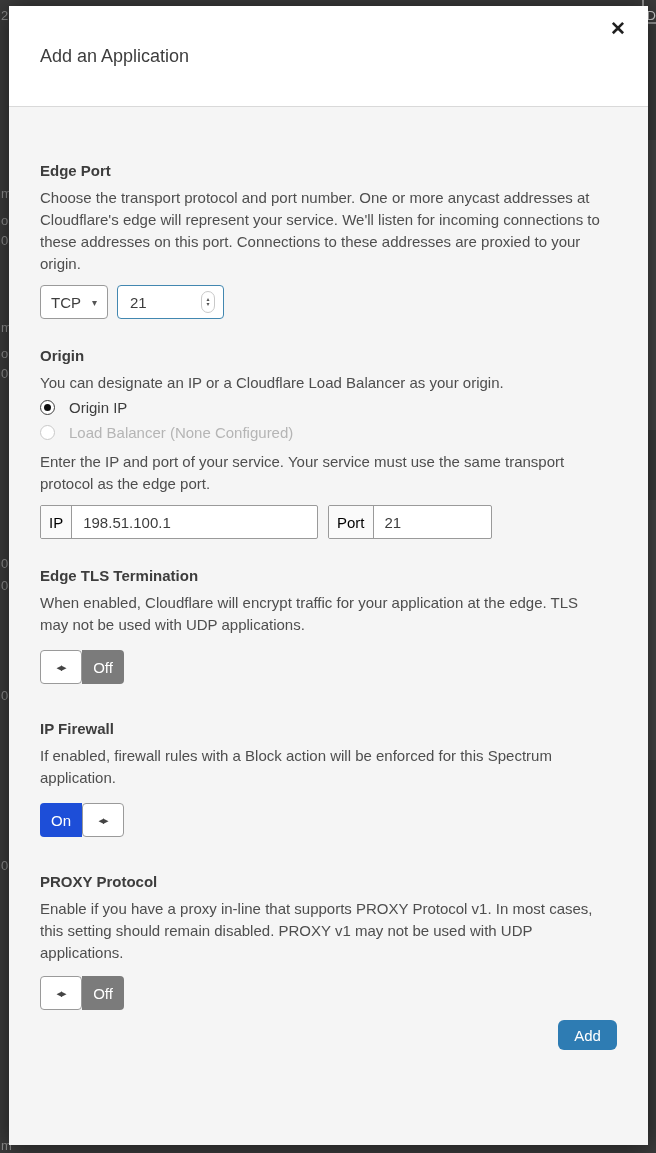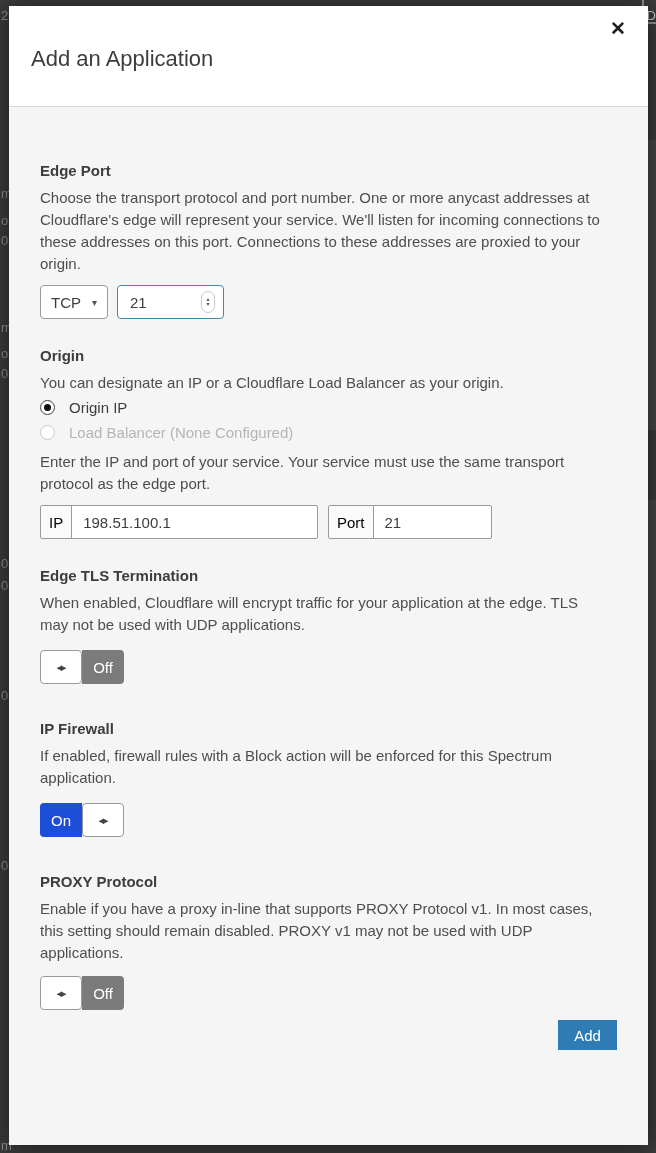--- a/index.html
+++ b/index.html
@@ -45,22 +45,22 @@
     z-index: 1;
   }
   .modal-header {
     position: relative;
     height: 101px;
     background: #ffffff;
     border-bottom: 1px solid #d9d9d9;
   }
   .modal-title {
     position: absolute;
-    left: 22px; top: 40px;
-    font-size: 22px;
+    left: 31px; top: 40px;
+    font-size: 18px;
     font-weight: 400;
     color: #3d3d3d;
   }
   .close-btn {
     position: absolute;
     right: 22px; top: 13px;
     font-size: 19px;
     font-weight: 700;
     color: #1f1f1f;
     cursor: pointer;
@@ -201,21 +201,21 @@
   .toggle-label.off { background: #7b7b7b; border-radius: 0 4px 4px 0; }
   .toggle-label.on  { background: #1d4ed8; border-radius: 4px 0 0 4px; }
   .toggle.state-proxy { margin-top: 12px; }
 
   
   .footer { margin-top: 10px; text-align: right; }
   .add-btn {
     display: inline-block;
     width: 59px; height: 30px;
     background: #2e7cb3;
-    border: none; border-radius: 0;
+    border: none; border-radius: 6px;
     color: #fff; font-size: 15px;
     font-family: "Liberation Sans", sans-serif;
     cursor: pointer;
   }
 </style>
 </head>
 <body>
 
 <span class="bg-frag" style="top:8px">2</span>
 <span class="bg-frag" style="top:186px">m</span>

